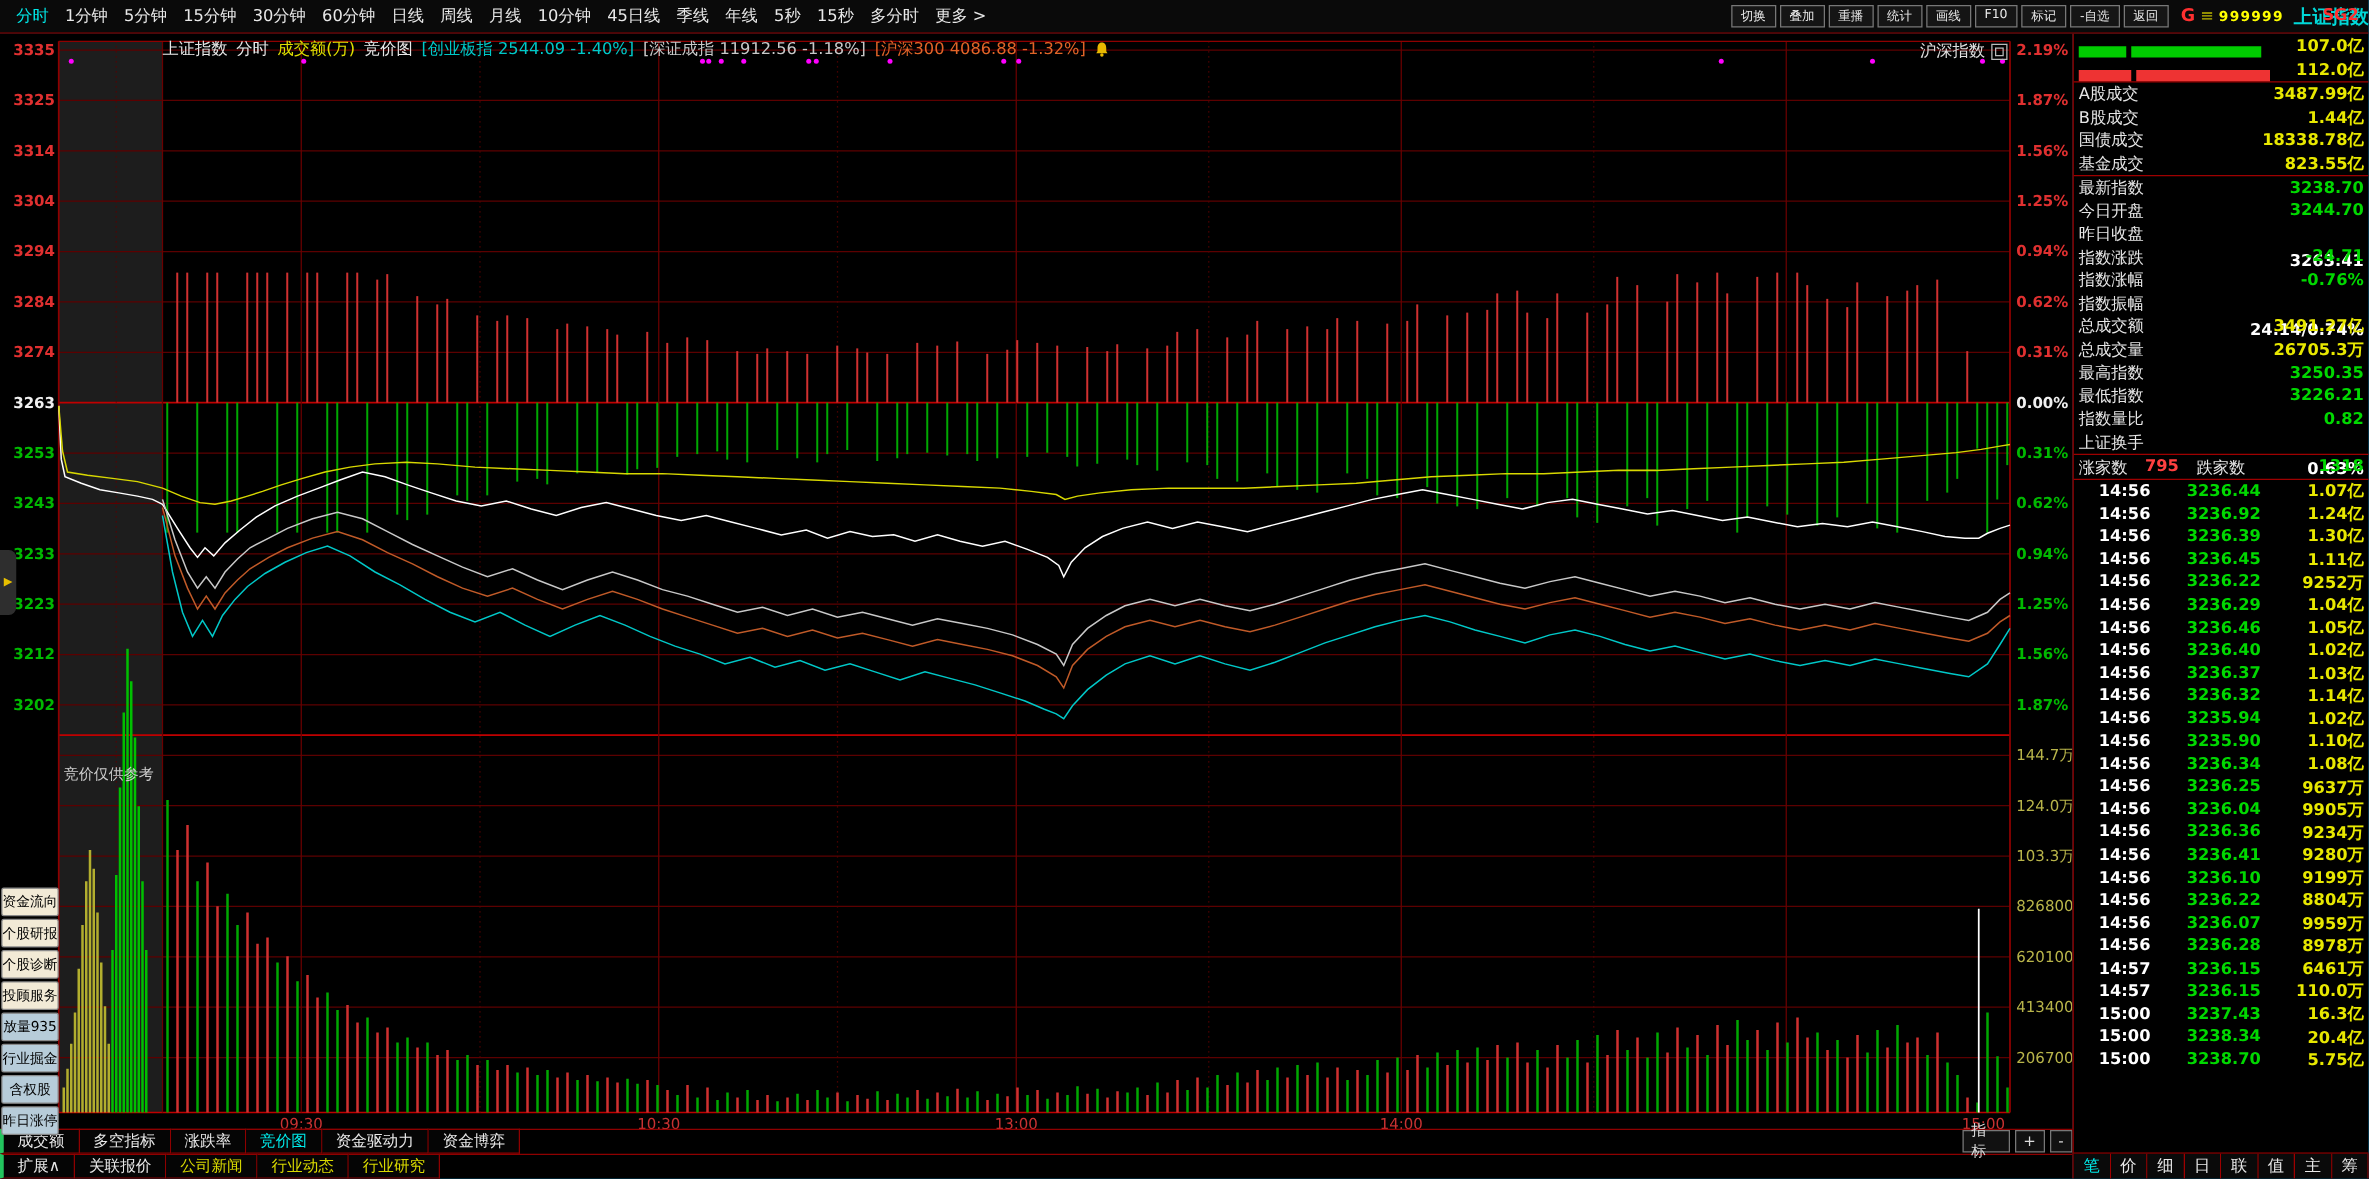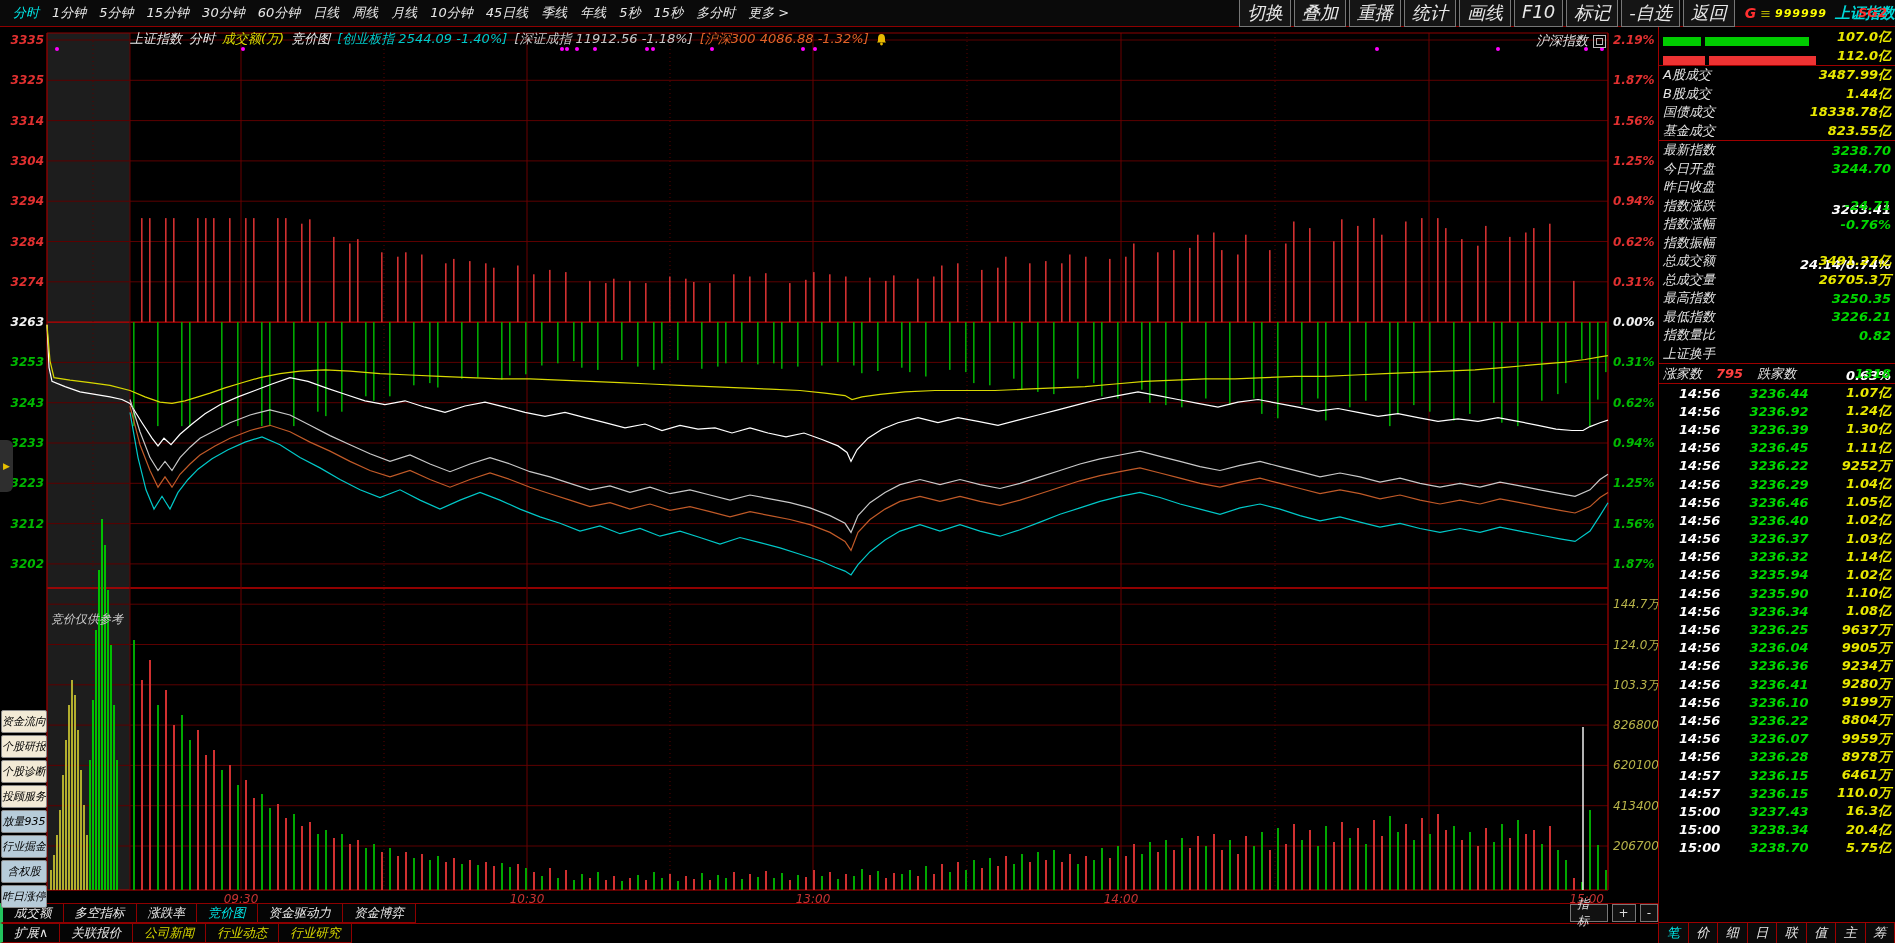--- a/index.html
+++ b/index.html
@@ -1,24 +1,24 @@
 <!DOCTYPE html>
 <html><head>
 <meta charset="utf-8">
 <style>
   html,body{margin:0;padding:0;background:#000;}
   #app{position:relative;width:1895px;height:943px;background:#0ea5e9;overflow:hidden;
-       font-family:"DejaVu Sans",sans-serif;font-style:italic;-webkit-font-smoothing:none;}
+       font-family:"DejaVu Sans",sans-serif;-webkit-font-smoothing:none;}
   
   .topbar{position:absolute;left:0;top:0;width:1895px;height:26px;background:#0a0a0a;
           border-bottom:1px solid #8e0000;display:flex;align-items:center;}
   .tb-tab{color:#e8e8e8;font-size:13px;margin-left:13px;cursor:pointer;white-space:nowrap;}
   .tb-tab.act{color:#00e8e8;}
   .tb-buttons{display:flex;margin-left:auto;}
-  .tb-btn{color:#e8e8e8;font-size:18px;border:1px solid #777;background:#151515;
+  .tb-btn{color:#e8e8e8;font-size:10px;border:1px solid #777;background:#151515;
           padding:1px 7px;margin-left:3px;cursor:pointer;white-space:nowrap;}
   .tb-stock{display:flex;align-items:center;margin-left:10px;white-space:nowrap;}
   .tb-g{color:#ff3030;font-weight:bold;font-size:14px;}
   .tb-menu{color:#b8b400;font-size:13px;margin:0 4px;}
   .tb-code{color:#ffff00;font-weight:bold;font-size:11px;letter-spacing:1px;}
   .tb-cname{color:#00d8d8;font-size:15px;font-weight:bold;margin-left:8px;}
   .tb-sg2{position:absolute;right:8px;top:5px;color:#ff3030;font-weight:bold;font-size:13px;}
   
   .main{position:absolute;left:0;top:27px;width:1658px;height:916px;background:#000;}
   #cs{position:absolute;left:0;top:0;}

